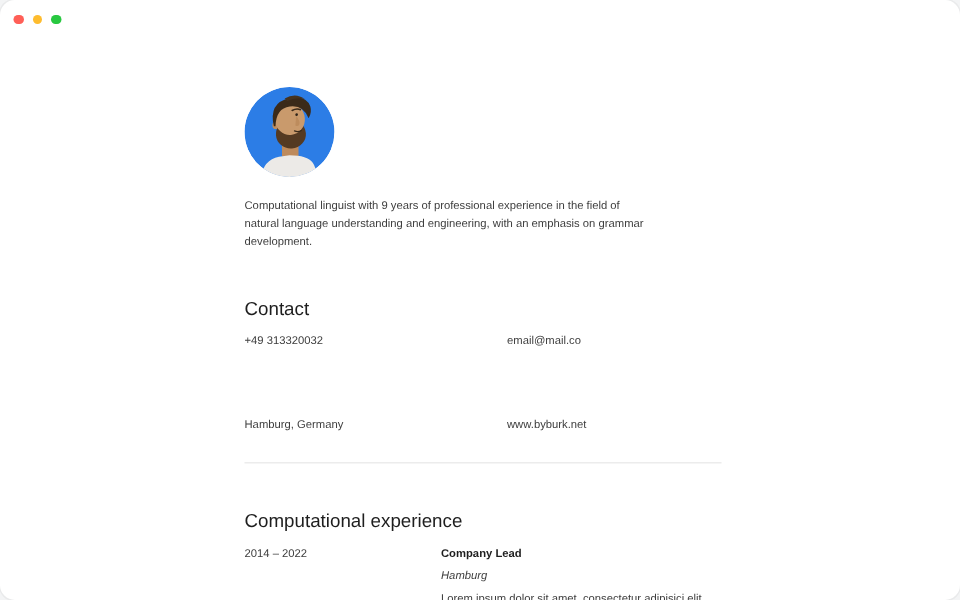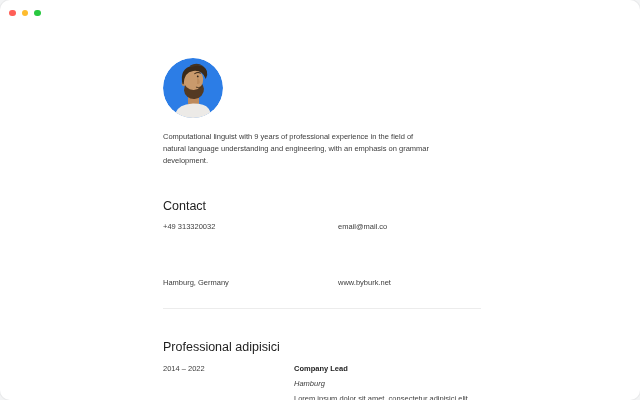--- a/index.html
+++ b/index.html
@@ -165,21 +165,21 @@
         <div>+49 313320032</div>
         <div>Hamburg, Germany</div>
         <div>email@mail.co</div>
         <div>www.byburk.net</div>
       </div>
     </div>
 
     <hr class="divider">
 
     <div class="experience-section">
-      <h2 class="section-heading">Professional adipisici</h2>
+      <h2 class="section-heading">Computational experience</h2>
       <div class="exp-grid">
         <div class="exp-dates">2014 – 2022</div>
         <div>
           <p class="exp-title">Company Lead</p>
           <p class="exp-company">Hamburg</p>
           <p class="exp-desc">Lorem ipsum dolor sit amet, consectetur adipisici elit</p>
         </div>
       </div>
     </div>
 

